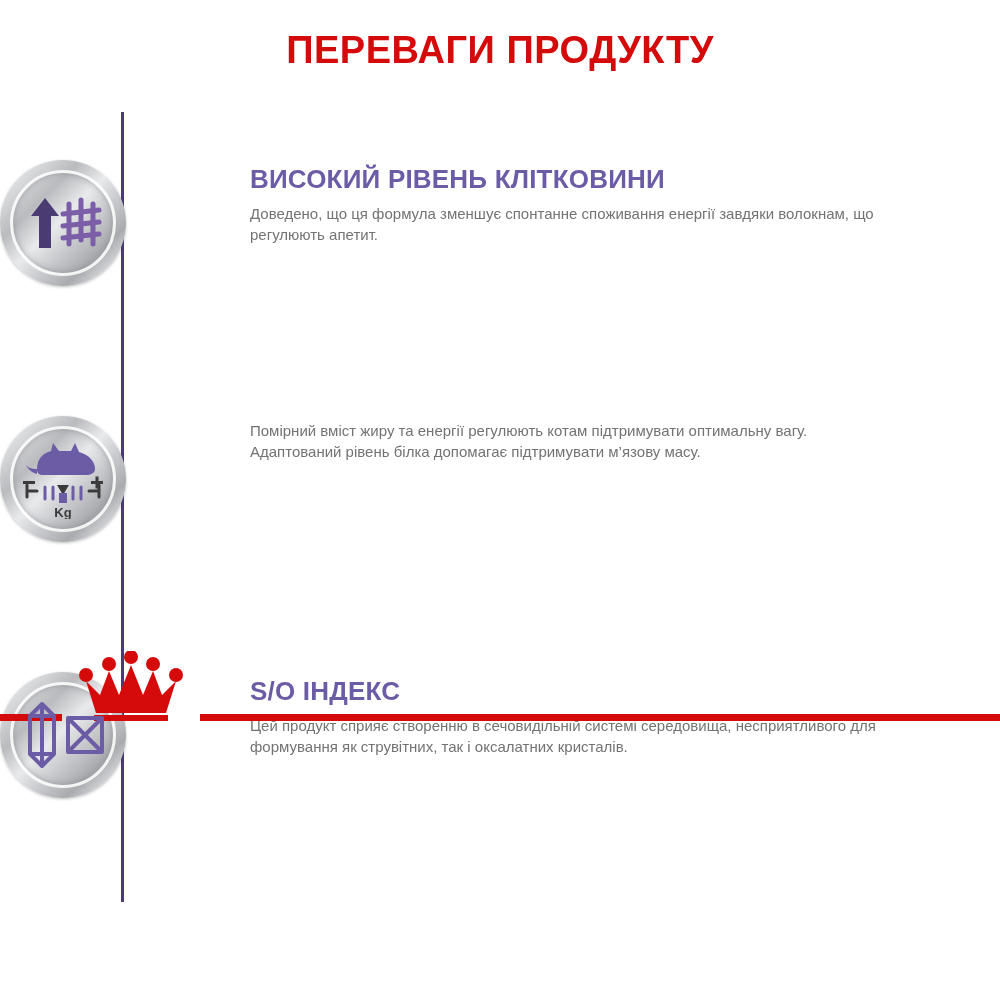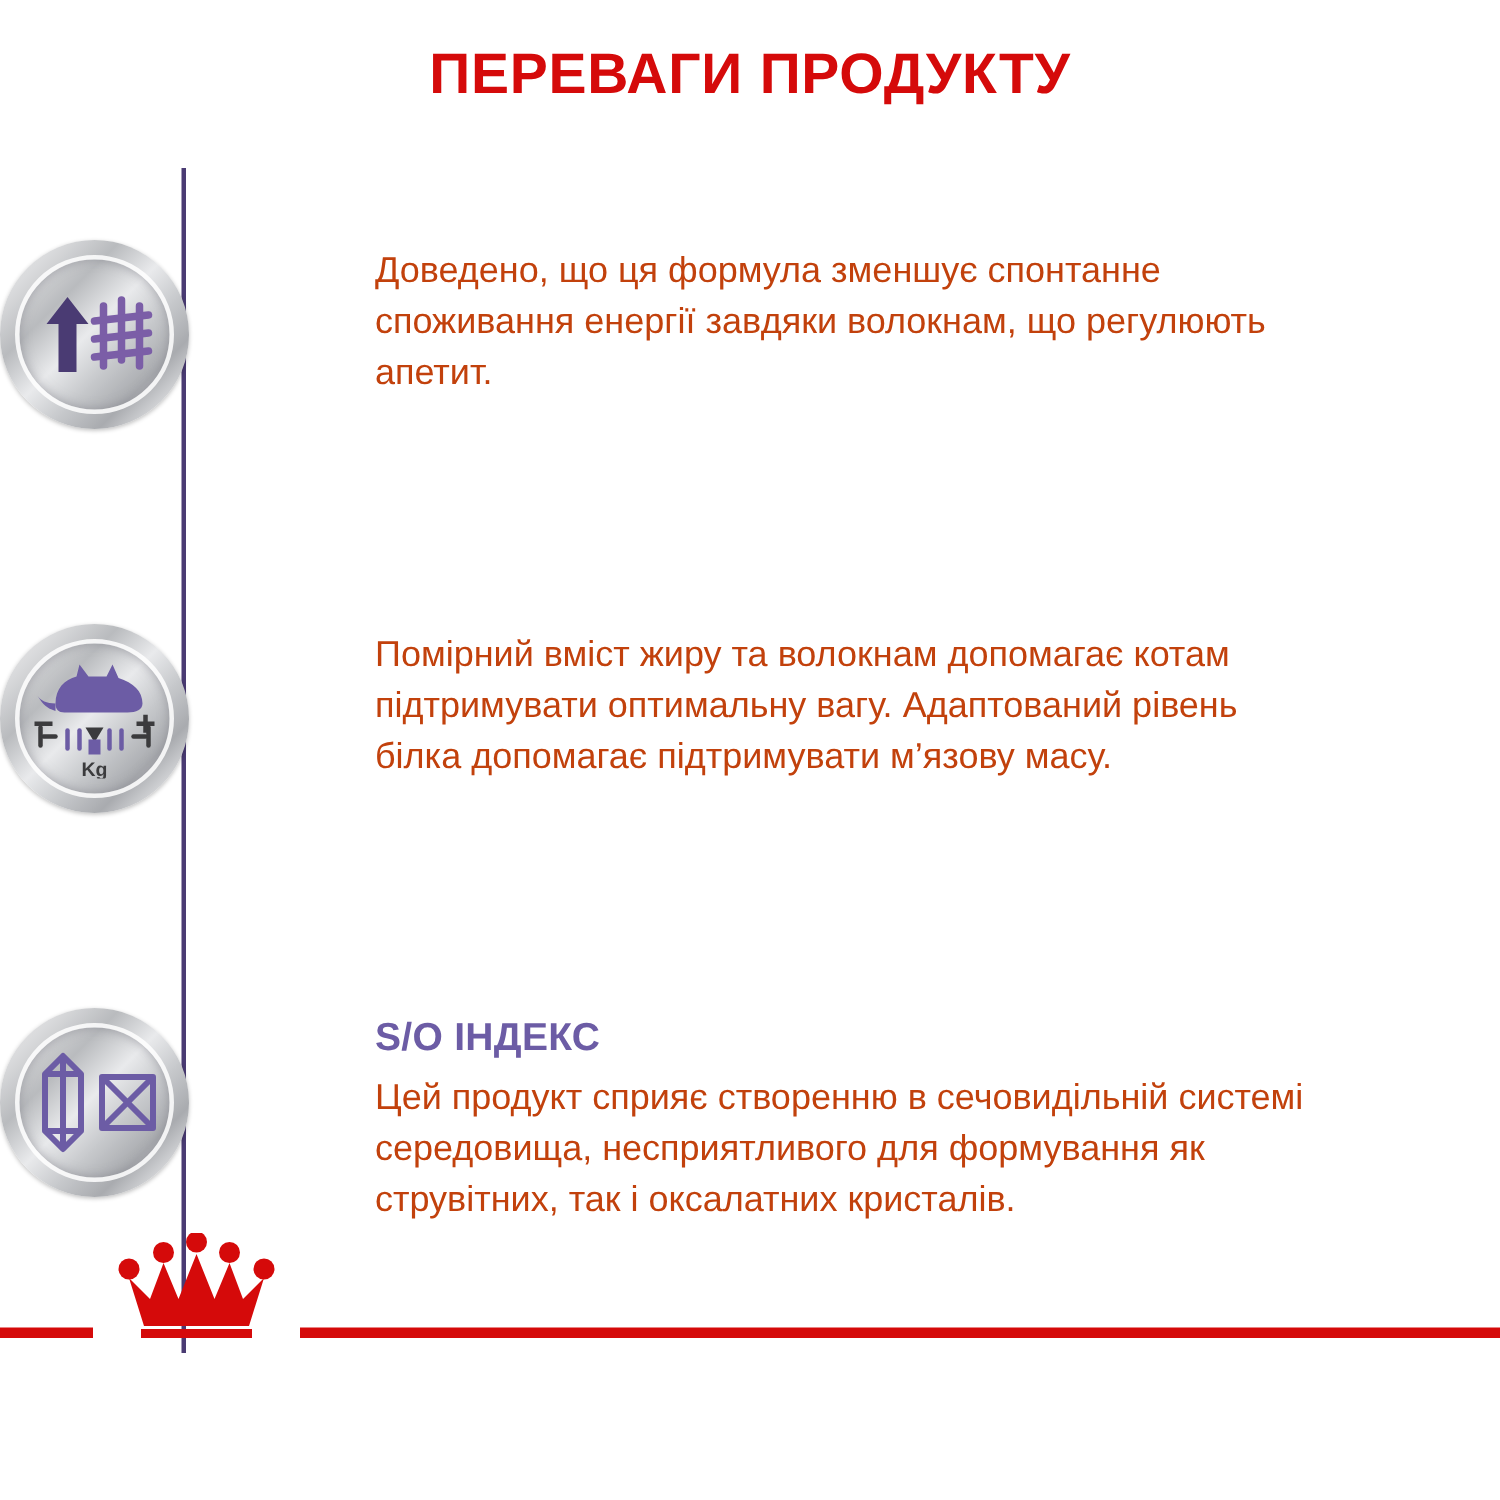--- a/index.html
+++ b/index.html
@@ -9,21 +9,21 @@
   body {
     width: 1000px;
     height: 1000px;
     background: #ffffff;
     font-family: "Liberation Sans", sans-serif;
     overflow: hidden;
   }
   .page {
     position: relative;
     width: 1000px;
-    height: 892px;
+    height: 721px;
     box-sizing: border-box;
   }
 
   
   .header {
     position: absolute;
     top: 0;
     left: 0;
     width: 1000px;
     height: 100px;
@@ -114,22 +114,22 @@
   }
   .benefit-title {
     color: #6c5ca5;
     font-size: 26px;
     font-weight: bold;
     text-transform: uppercase;
     letter-spacing: 0.2px;
     margin: 0 0 8px 0;
   }
   .benefit-body {
-    color: #c2410c;
-    font-size: 24px;
+    color: #737373;
+    font-size: 15px;
     line-height: 1.42;
     margin: 0;
   }
 
   
   .footer {
     position: absolute;
     left: 0;
     bottom: 0;
     width: 1000px;
@@ -189,20 +189,21 @@
               <line x1="58" y1="8" x2="58" y2="48"></line>
               <line x1="70" y1="12" x2="70" y2="52"></line>
               <line x1="40" y1="22" x2="76" y2="18"></line>
               <line x1="40" y1="34" x2="76" y2="30"></line>
               <line x1="40" y1="46" x2="76" y2="42"></line>
             </g>
           </svg>
         </div>
       </div>
       <div class="text-col">
+        <h2 class="benefit-title">ВИСОКИЙ РІВЕНЬ КЛІТКОВИНИ</h2>
         <p class="benefit-body">Доведено, що ця формула зменшує спонтанне споживання енергії завдяки волокнам, що регулюють апетит.</p>
       </div>
     </div>
 
     <div class="benefit">
       <div class="icon-wrap">
         <div class="badge">
           <svg width="92" height="80" viewBox="0 0 92 80" xmlns="http://www.w3.org/2000/svg">
 
             <g fill="#6c5ca5">
@@ -229,21 +230,21 @@
             <g fill="#3b3b3d">
               <rect x="6" y="42" width="12" height="3"></rect>
               <rect x="74" y="42" width="12" height="3"></rect>
               <rect x="78.5" y="37.5" width="3" height="12"></rect>
             </g>
             <text x="46" y="78" font-family="Liberation Sans, sans-serif" font-size="13" font-weight="bold" fill="#3b3b3d" text-anchor="middle">Kg</text>
           </svg>
         </div>
       </div>
       <div class="text-col">
-        <p class="benefit-body">Помірний вміст жиру та волокнам допомагає котам підтримувати оптимальну вагу. Адаптований рівень білка допомагає підтримувати м’язову масу.</p>
+        <p class="benefit-body">Помірний вміст жиру та енергії регулюють котам підтримувати оптимальну вагу. Адаптований рівень білка допомагає підтримувати м’язову масу.</p>
       </div>
     </div>
 
     <div class="benefit">
       <div class="icon-wrap">
         <div class="badge">
           <svg width="86" height="70" viewBox="0 0 86 70" xmlns="http://www.w3.org/2000/svg">
 
             <g fill="none" stroke="#6c5ca5" stroke-width="4" stroke-linejoin="round">
               <polygon points="22,4 34,16 34,54 22,66 10,54 10,16"></polygon>

